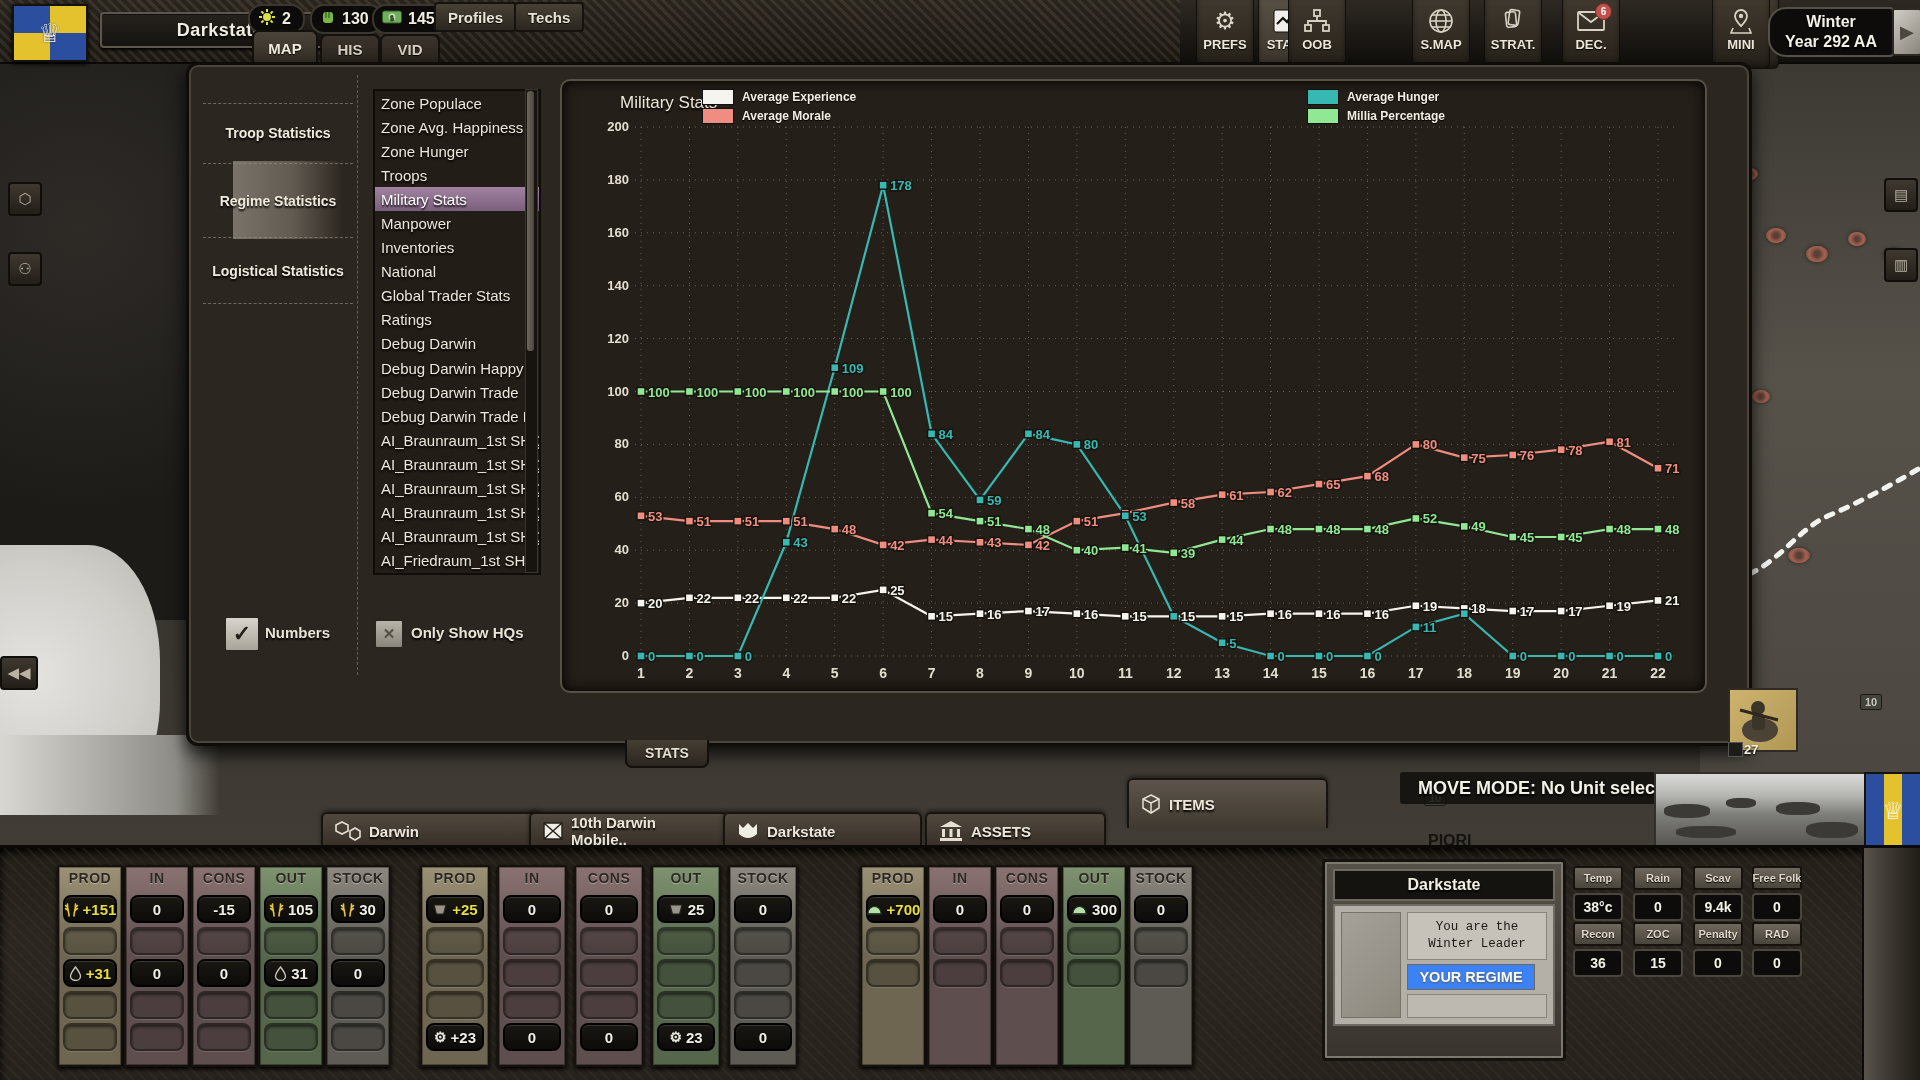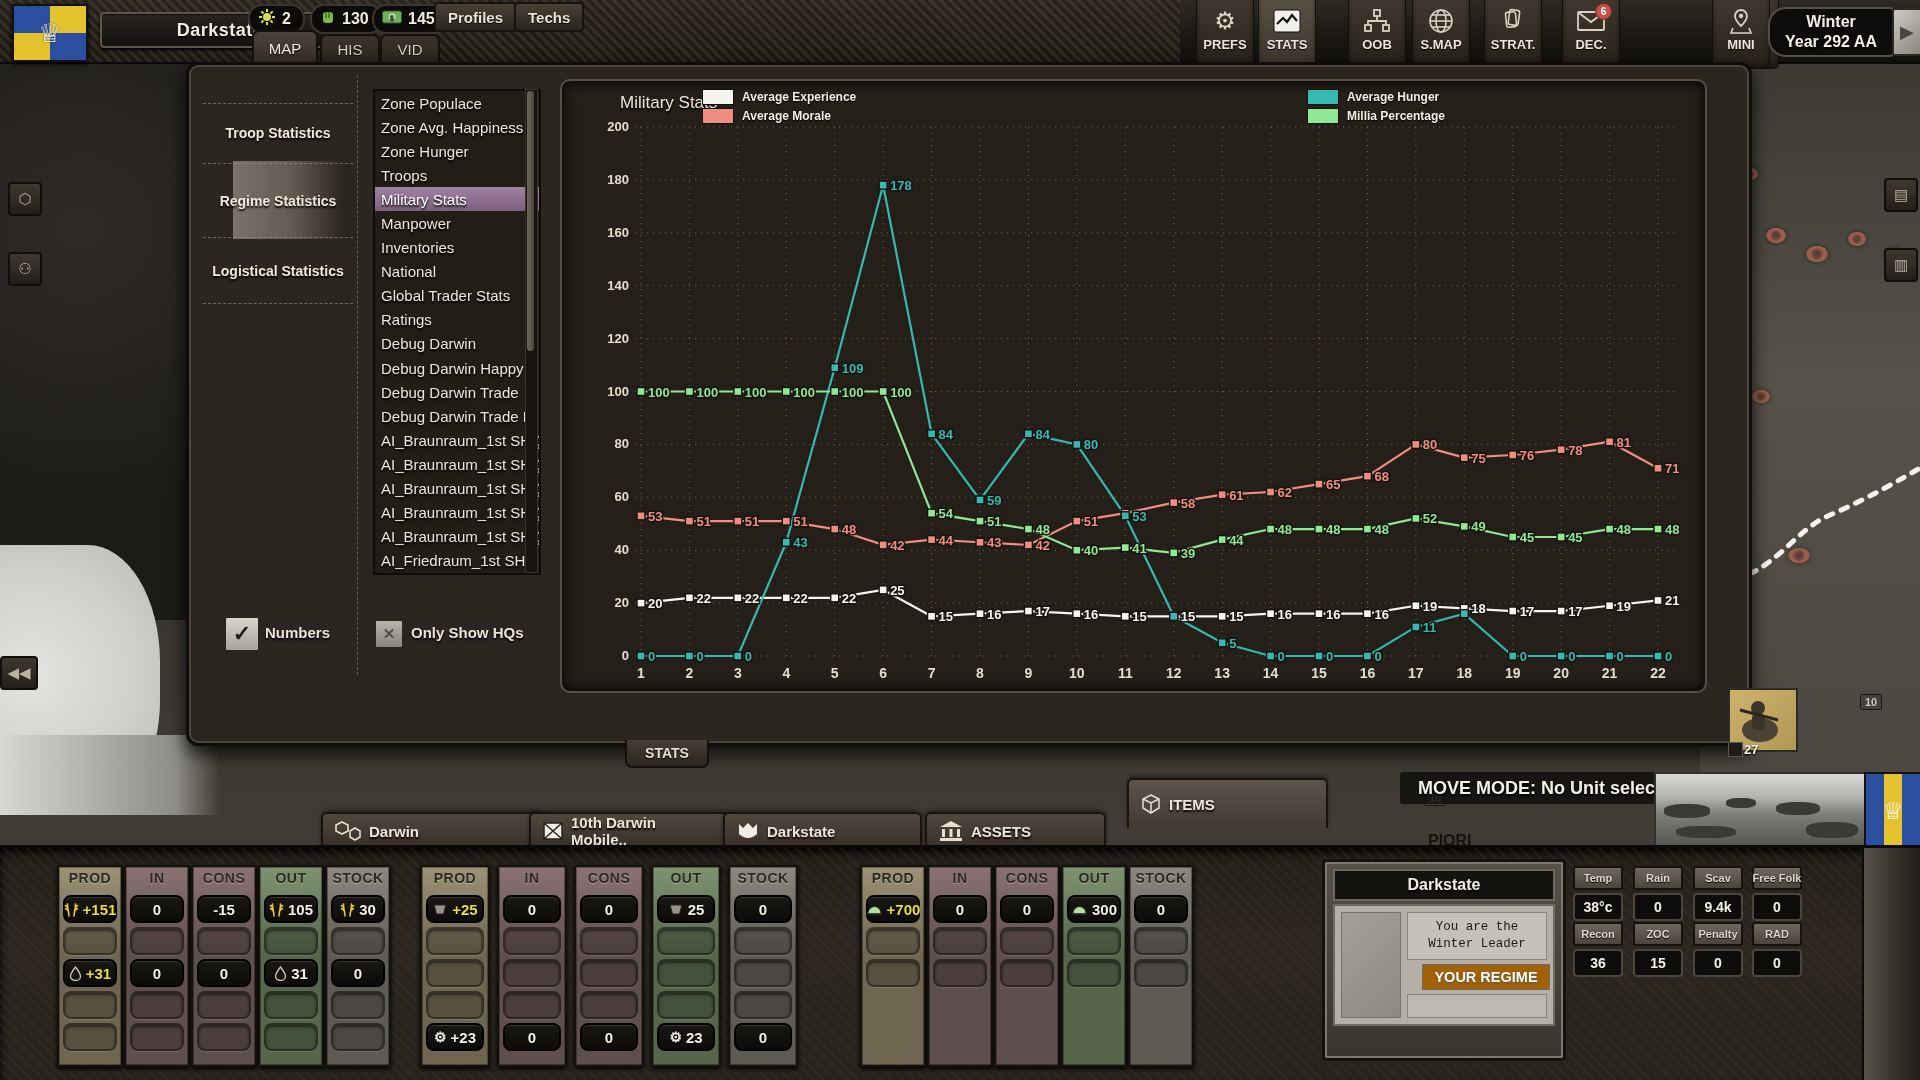--- a/index.html
+++ b/index.html
@@ -37,21 +37,21 @@
     border:2px solid #5c564c;border-radius:4px;box-shadow:0 2px 3px #000,inset 0 1px 0 #00000088;
     display:flex;align-items:center;justify-content:center;color:#f1ede2;font-weight:bold;
     font-size:18px;letter-spacing:.5px;text-shadow:0 2px 2px #000;}
   .res-pill{top:4px;height:26px;background:#0c0b09;border:2px solid #3c372e;border-radius:14px;
     display:flex;align-items:center;gap:6px;padding:0 12px 0 8px;color:#f2eee2;font-weight:bold;
     font-size:16px;text-shadow:0 1px 1px #000;}
   .tb-btn{top:2px;height:26px;background:linear-gradient(180deg,#474035,#2b261f);
     border:2px solid #15130f;border-radius:4px;display:flex;align-items:center;justify-content:center;
     padding:0 12px;color:#e9e3d5;font-weight:bold;font-size:15px;text-shadow:0 1px 1px #000;cursor:pointer;}
   .win-tab{background:linear-gradient(180deg,#3a332b,#2a251e);border:2px solid #14110d;border-bottom:none;
-    border-radius:7px 7px 0 0;color:#d6d0c2;font-weight:normal;font-size:15px;display:flex;
+    border-radius:7px 7px 0 0;color:#d6d0c2;font-weight:bold;font-size:15px;display:flex;
     align-items:center;justify-content:center;text-shadow:0 1px 1px #000;cursor:pointer;}
   .win-tab.active{background:linear-gradient(180deg,#4a4339,#332d25);color:#f2ecdf;}
 
   .nav-btn{top:0;height:60px;width:56px;background:linear-gradient(180deg,#3f382f,#262119);
     border:1px solid #110f0c;border-top:none;border-radius:0 0 6px 6px;display:flex;flex-direction:column;
     align-items:center;justify-content:flex-start;padding-top:8px;gap:3px;cursor:pointer;
     box-shadow:inset 0 -3px 5px #00000066;}
   .nav-btn .nlab{color:#ece6d8;font-weight:bold;font-size:13px;text-shadow:0 1px 1px #000;}
   .nav-btn.active{background:linear-gradient(180deg,#575044,#38322a);height:66px;}
   .nav-ico{width:30px;height:26px;display:flex;align-items:center;justify-content:center;position:relative;}
@@ -163,21 +163,21 @@
   .regime-head{position:absolute;left:8px;top:7px;width:218px;height:28px;background:#15130f;
     border:2px solid #6e695f;display:flex;align-items:center;justify-content:center;
     color:#f2eee3;font-weight:bold;font-size:16px;text-shadow:0 2px 2px #000;}
   .regime-inner{position:absolute;left:8px;top:42px;width:218px;height:118px;background:#b4b0a8;
     border:2px solid #706b62;}
   .portrait{position:absolute;left:6px;top:6px;width:58px;height:104px;
     background:linear-gradient(135deg,#a5a199,#8d897f);border:1px solid #77726a;}
   .regime-msg{position:absolute;left:72px;top:6px;width:138px;height:46px;background:#c6c2ba;
     border:1px solid #8a857c;display:flex;flex-direction:column;align-items:center;justify-content:center;
     font-family:"Liberation Mono",monospace;font-size:12.5px;color:#1d1a15;line-height:1.35;}
-  .regime-btn{position:absolute;left:87px;top:58px;width:126px;height:24px;background:#a16207;
+  .regime-btn{position:absolute;left:72px;top:58px;width:126px;height:24px;background:#3b82f6;
     border:1px solid #6e6960;display:flex;align-items:center;justify-content:center;
     color:#fbfaf5;font-weight:bold;font-size:14.5px;text-shadow:0 1px 2px #555;cursor:pointer;}
   .regime-foot{position:absolute;left:72px;top:88px;width:138px;height:22px;background:#bdb9b1;
     border:1px solid #8a857c;}
 
   
   .stat-box{position:absolute;width:50px;}
   .stat-lbl{height:20px;background:linear-gradient(180deg,#6e6densité75d,#4a453c);
     background:linear-gradient(180deg,#6e675d,#4a453c);border:2px solid #16130f;border-radius:3px;
     display:flex;align-items:center;justify-content:center;color:#ded8ca;font-weight:bold;
@@ -293,21 +293,21 @@
         </div>
         <div class="abs nav-btn active" style="left: 1258px;">
           <span class="nav-ico">
             <svg width="28" height="24" viewBox="0 0 28 24">
               <rect x="1" y="1" width="26" height="22" rx="2" fill="#f2f0ea" stroke="#111"></rect>
               <polyline points="4,15 10,9 14,13 19,6 24,12" fill="none" stroke="#15130f" stroke-width="2.2"></polyline>
             </svg>
           </span>
           <span class="nlab">STATS</span>
         </div>
-        <div class="abs nav-btn" style="left: 1348px; text-align: right;">
+        <div class="abs nav-btn" style="left: 1288px; text-align: right;">
           <span class="nav-ico">
             <svg width="26" height="24" viewBox="0 0 26 24">
               <g fill="none" stroke="#d8d2c3" stroke-width="1.8">
                 <rect x="10" y="1" width="6" height="6"></rect>
                 <rect x="1" y="16" width="6" height="6"></rect>
                 <rect x="19" y="16" width="6" height="6"></rect>
                 <path d="M13 7 v5 M13 12 H4 v4 M13 12 h9 v4"></path>
               </g>
             </svg>
           </span>

